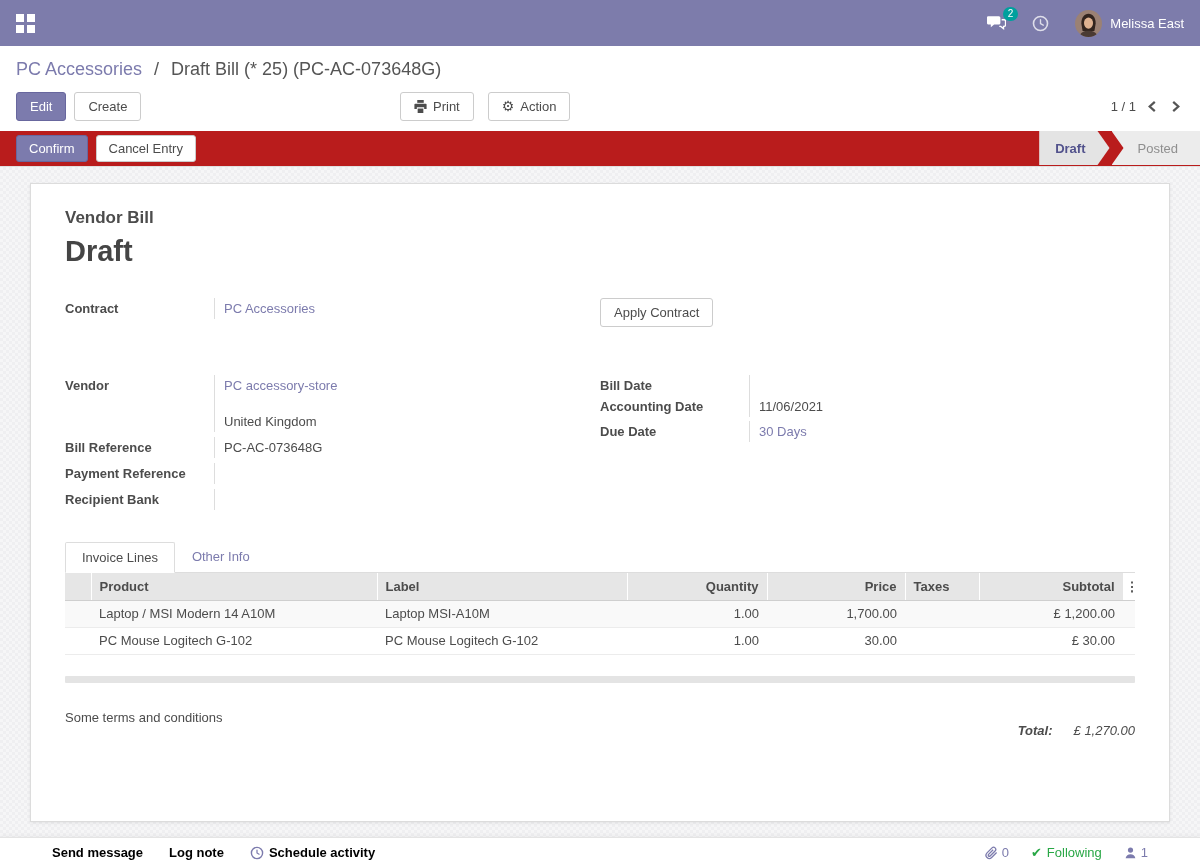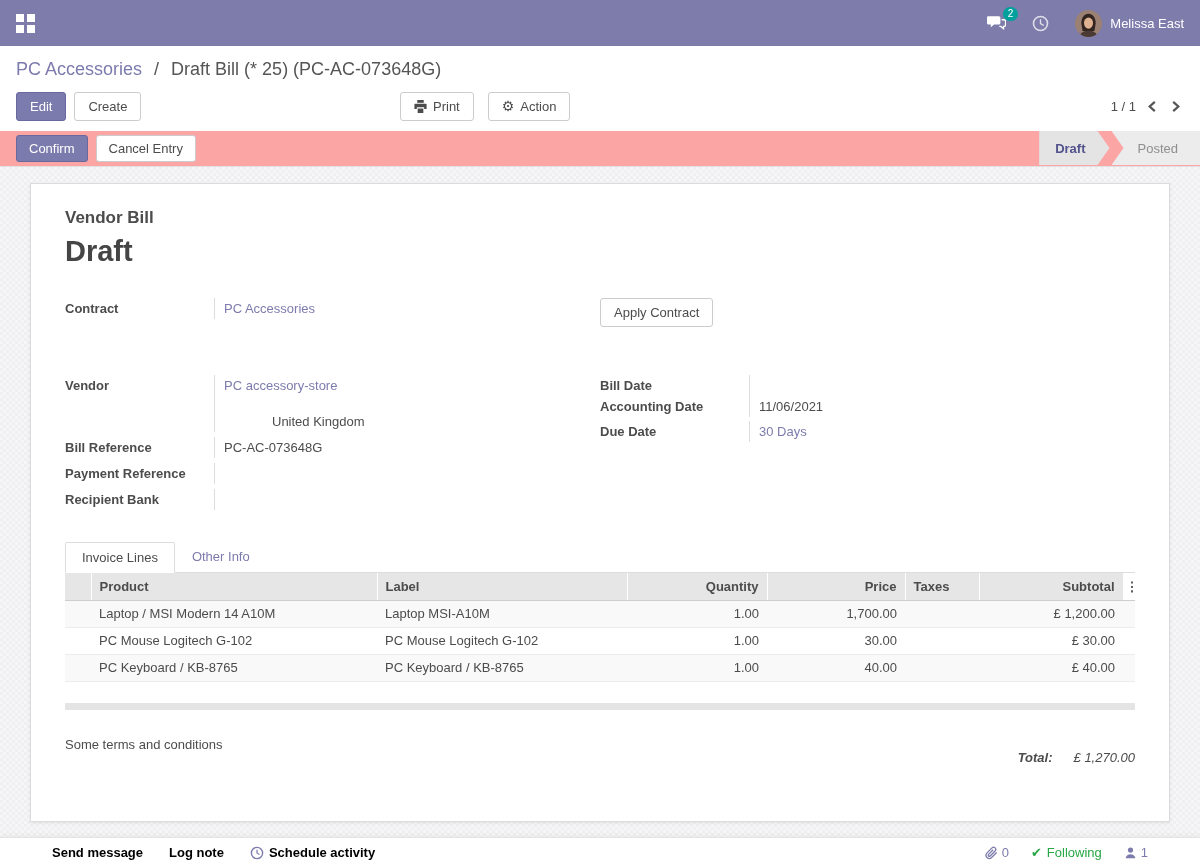--- a/index.html
+++ b/index.html
@@ -26,21 +26,21 @@
   .btn { font-family:"Liberation Sans", sans-serif; font-size:13px; color:#4c4c4c; background:#fff;
          border:1px solid #ccc; border-radius:3px; padding:5px 13px; cursor:pointer;
          display:inline-flex; align-items:center; gap:6px; line-height:17px; }
   .btn.primary { background:#7c7bad; border-color:#68679e; color:#fff; }
   .btn-group { display:flex; gap:8px; }
   .cp-center { position:absolute; left:384px; display:flex; gap:14px; }
   .cp-pager { margin-left:auto; display:flex; align-items:center; gap:8px; color:#4c4c4c; }
   .pager-chevron { background:none; border:none; cursor:pointer; display:flex; align-items:center; padding:2px; }
 
   
-  .status-row { height:36px; background:#fca5a5; border-bottom:1px solid #e0e0e0; display:flex; align-items:center; padding-left:16px; position:relative; }
+  .status-row { height:36px; background:#b91c1c; border-bottom:1px solid #e0e0e0; display:flex; align-items:center; padding-left:16px; position:relative; }
   .status-row .btn { padding:4px 12px; }
   .statusbar { position:absolute; right:0; top:0; bottom:1px; display:flex; align-items:stretch; }
   .status-step { display:flex; align-items:center; font-size:13px; cursor:pointer; }
   .status-step.active { background:#e4e4e4; color:#52528c; font-weight:bold; padding:0 24px 0 16px;
       clip-path:polygon(0 0, calc(100% - 12px) 0, 100% 50%, calc(100% - 12px) 100%, 0 100%); }
   .status-step.inactive { background:#ececec; color:#8f8f8f; padding:0 22px 0 26px; margin-left:2px;
       clip-path:polygon(0 0, 100% 0, 100% 100%, 0 100%, 12px 50%); }
 
   
   .content { height:700px; display:flex; flex-direction:column;
@@ -56,21 +56,21 @@
   .doc-title { font-size:29px; font-weight:bold; color:#454545; margin-top:7px; }
 
   .o-group { display:grid; grid-template-columns:1fr 1fr; }
   .group-contract { margin-top:30px; }
   .group-main { margin-top:48px; }
   .field-row { display:flex; margin-bottom:5px; }
   .f-label { width:149px; flex:none; font-weight:bold; padding:2px 10px 2px 0; line-height:17px; }
   .f-value { flex:1; border-left:1px solid #ddd; padding:2px 0 2px 9px; min-height:21px; line-height:17px; }
   .f-value a { color:#7c7bad; text-decoration:none; cursor:pointer; }
   .blank-line { height:19px; }
-  .country-line { margin-top:0;margin-left:48px; }
+  .country-line { margin-top:0; }
 
   .apply-wrap { padding-left:0; }
 
   
   .tabs { margin-top:26px; border-bottom:1px solid #ddd; display:flex; align-items:flex-end; }
   .tab { padding:7px 16px; font-size:13px; cursor:pointer; }
   .tab.active { background:#fff; border:1px solid #ddd; border-bottom:1px solid #fff; margin-bottom:-1px; color:#4c4c4c; border-radius:2px 2px 0 0; }
   .tab.inactive { color:#7c7bad; border:1px solid transparent; }
 
   
@@ -289,30 +289,20 @@
               <td></td>
             </tr>
             <tr>
               <td></td>
               <td>PC Mouse Logitech G-102</td>
               <td>PC Mouse Logitech G-102</td>
               <td class="num">1.00</td>
               <td class="num">30.00</td>
               <td></td>
               <td class="num">£ 30.00</td>
-              <td></td>
-            </tr>
-            <tr>
-              <td></td>
-              <td>PC Keyboard / KB-8765</td>
-              <td>PC Keyboard / KB-8765</td>
-              <td class="num">1.00</td>
-              <td class="num">40.00</td>
-              <td></td>
-              <td class="num">£ 40.00</td>
               <td></td>
             </tr>
           </tbody>
         </table>
 
         <div class="table-scrollbar"></div>
 
         <div class="terms-total">
           <div class="terms">Some terms and conditions</div>
           <div class="total-block">

